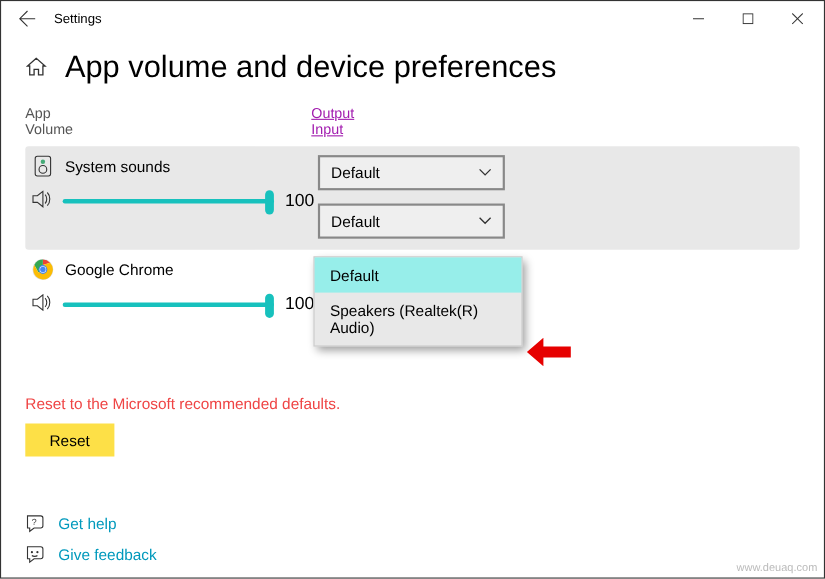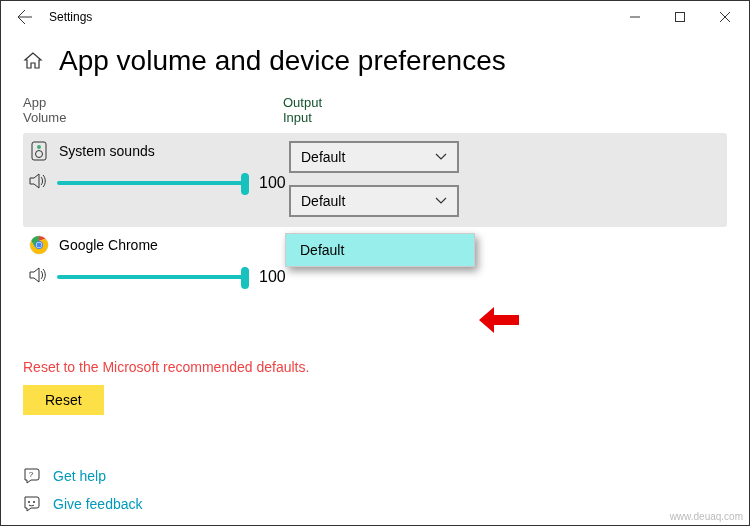--- a/index.html
+++ b/index.html
@@ -11,21 +11,21 @@
     .win-controls { margin-left: auto; display: flex; }
     .win-btn { width: 45px; height: 32px; display: flex; align-items: center; justify-content: center; cursor: pointer; }
     
     .header { display: flex; align-items: center; padding: 12px 22px 18px; gap: 16px; }
     .home-icon { width: 20px; height: 20px; cursor: pointer; }
     .page-title { font-size: 28px; font-weight: 400; }
     
     .content { padding: 0 22px; }
     .col-headers { display: flex; margin-bottom: 8px; }
     .col-left { width: 260px; font-size: 13px; color: #555; }
-    .col-right { font-size: 13px; color: #14532d; }
+    .col-right { font-size: 13px; color: #a21caf; text-decoration: underline; }
     
     .app-row { display: flex; align-items: flex-start; padding: 8px 6px 10px; border-radius: 3px; }
     .app-row.highlighted { background: #e8e8e8; }
     .app-left { width: 260px; }
     .app-name { display: flex; align-items: center; gap: 10px; font-size: 14px; margin-bottom: 10px; }
     .app-icon { width: 20px; height: 20px; display: flex; align-items: center; justify-content: center; }
     .slider-row { display: flex; align-items: center; gap: 10px; }
     .slider-icon { width: 18px; }
     .slider { flex: 1; position: relative; height: 24px; width: 160px; cursor: pointer; }
     .slider-track { position: absolute; top: 10px; height: 4px; width: 100%; background: #17c1bd; border-radius: 2px; }
@@ -168,20 +168,21 @@
         <div class="slider">
           <div class="slider-track"></div>
             <div class="slider-thumb"></div>
         </div>
         <span class="slider-val">100</span>
       </div>
     </div>
     <div class="app-right">
       <div class="dropdown">
         <div class="dropdown-item selected">Default</div>
+        <div class="dropdown-item">Speakers (Realtek(R) Audio)</div>
       </div>
     </div>
   </div>
 </div>
 
 <svg class="arrow-pointer" width="40" height="26" viewBox="0 0 40 26">
   <path d="M40 8 L40 18 L15 18 L15 26 L0 13 L15 0 L15 8 Z" fill="#e60000"></path>
 </svg>
 
 <div class="reset-section">

